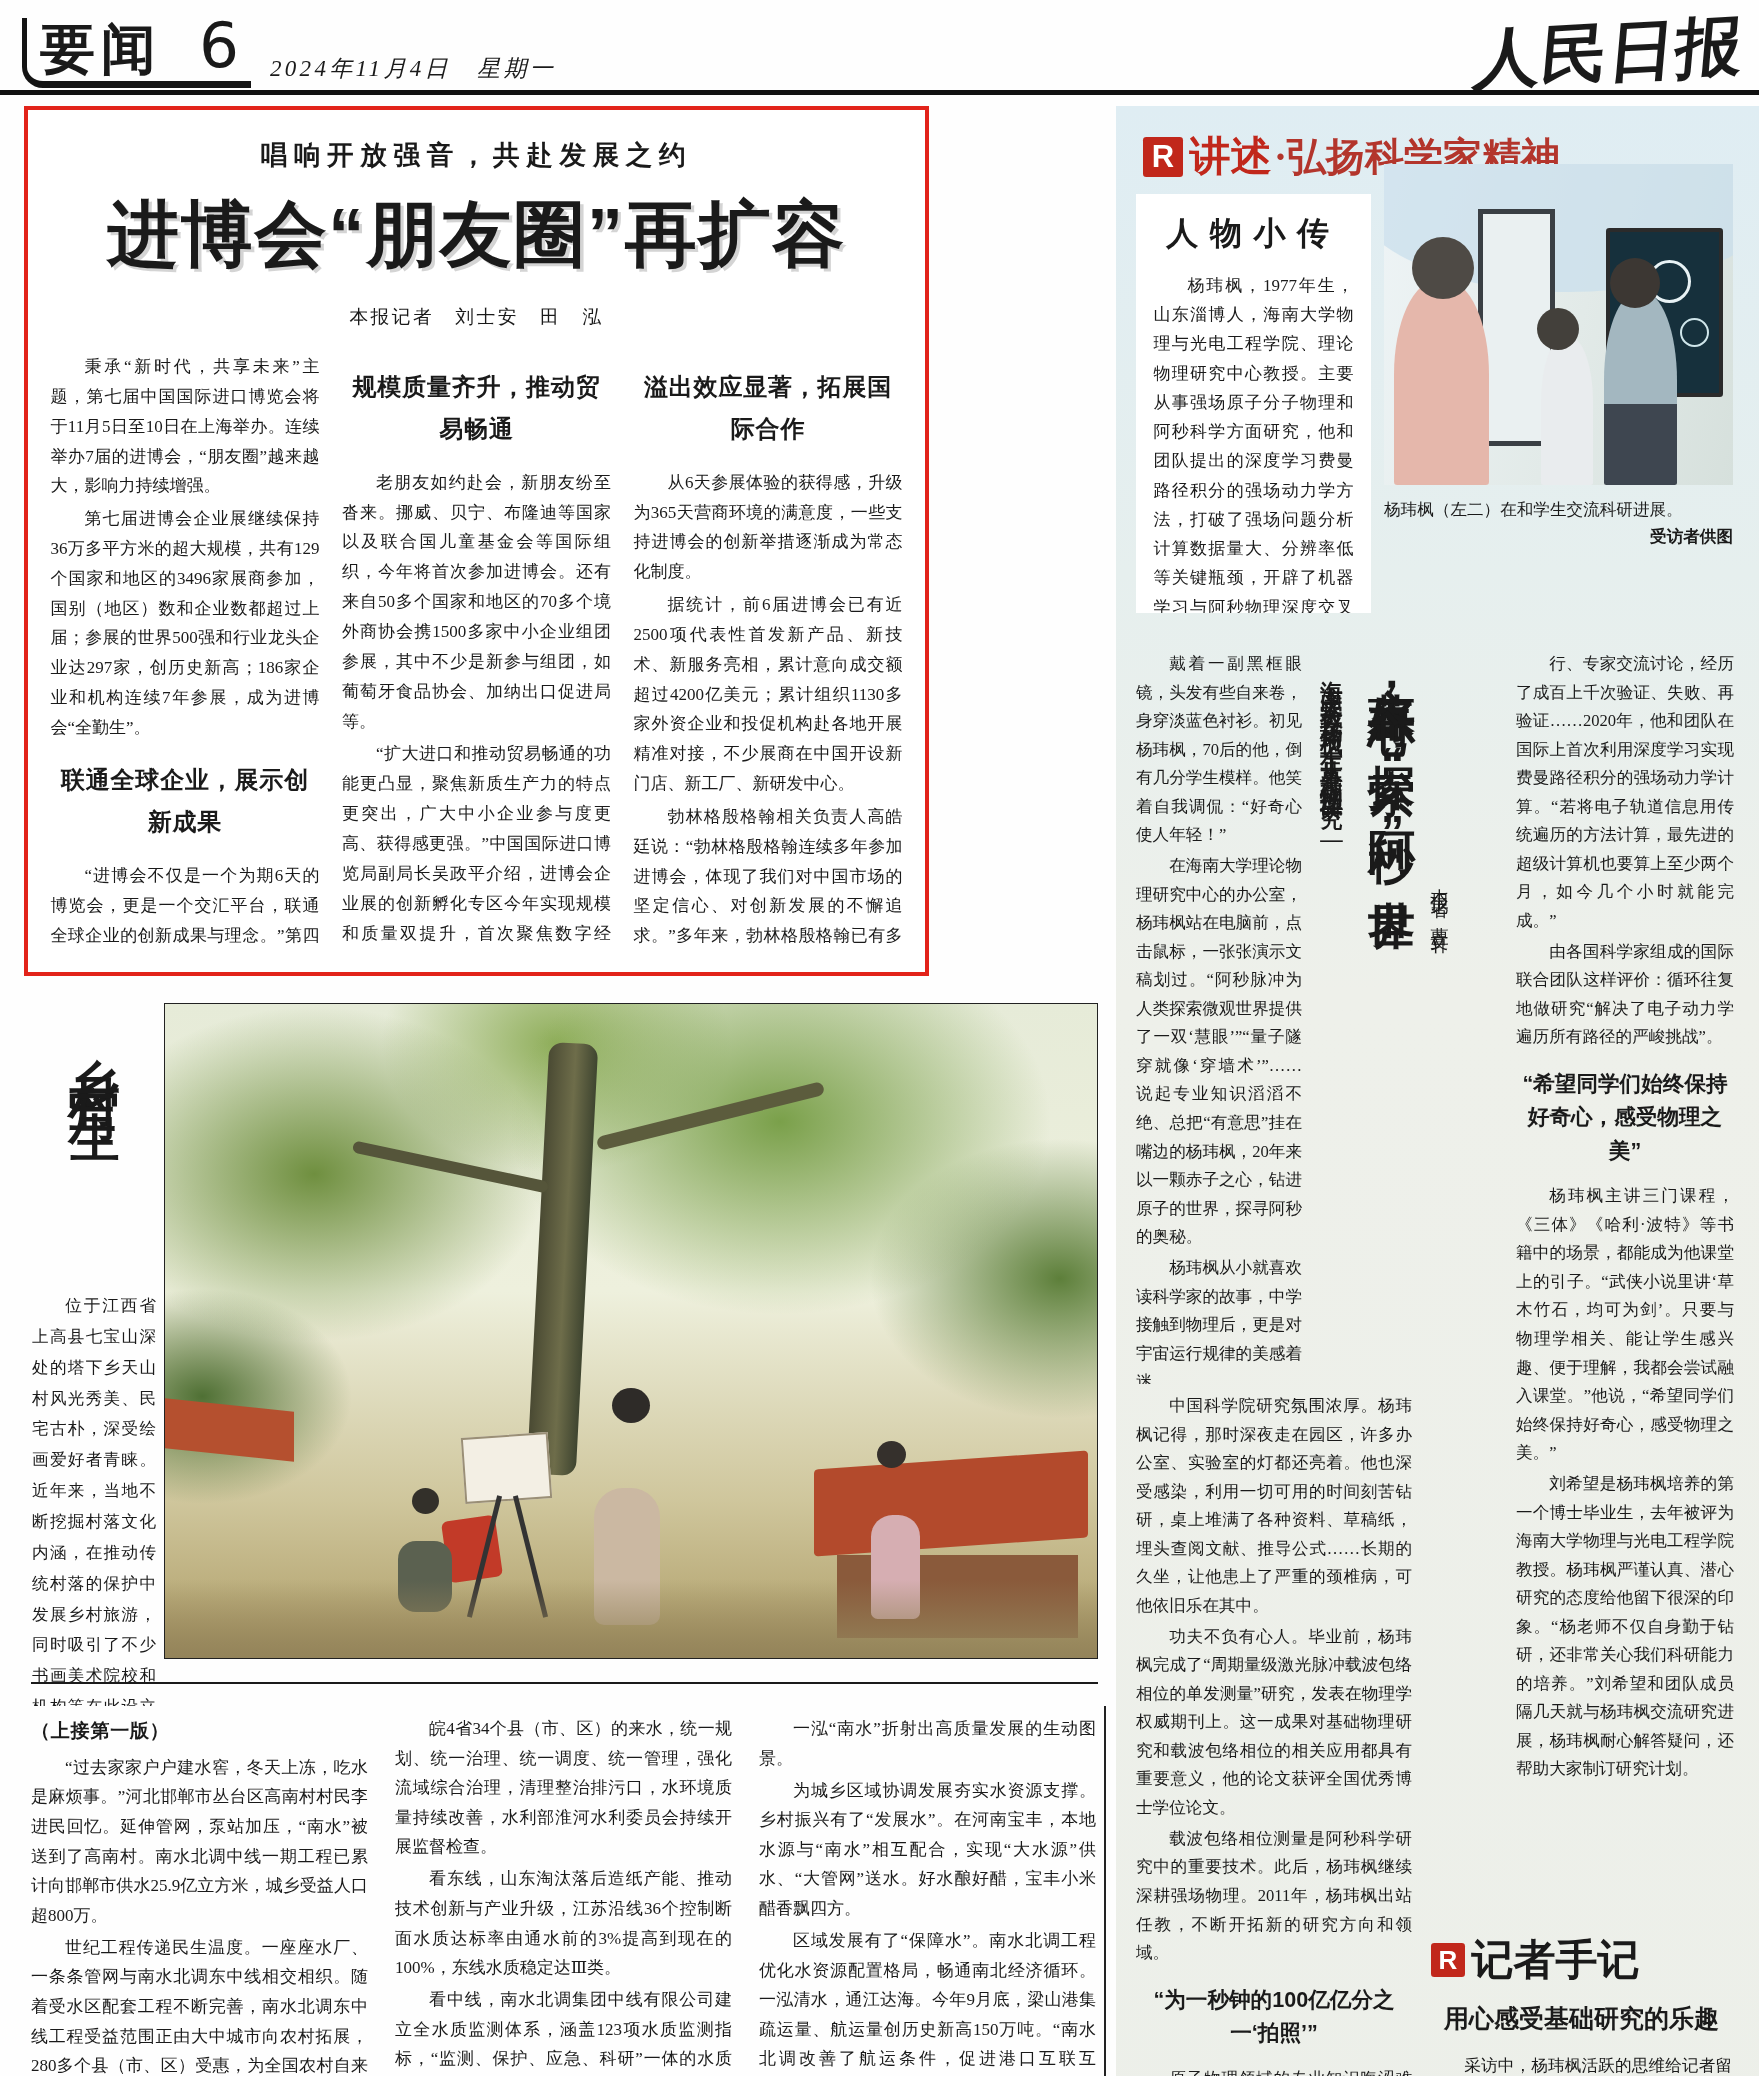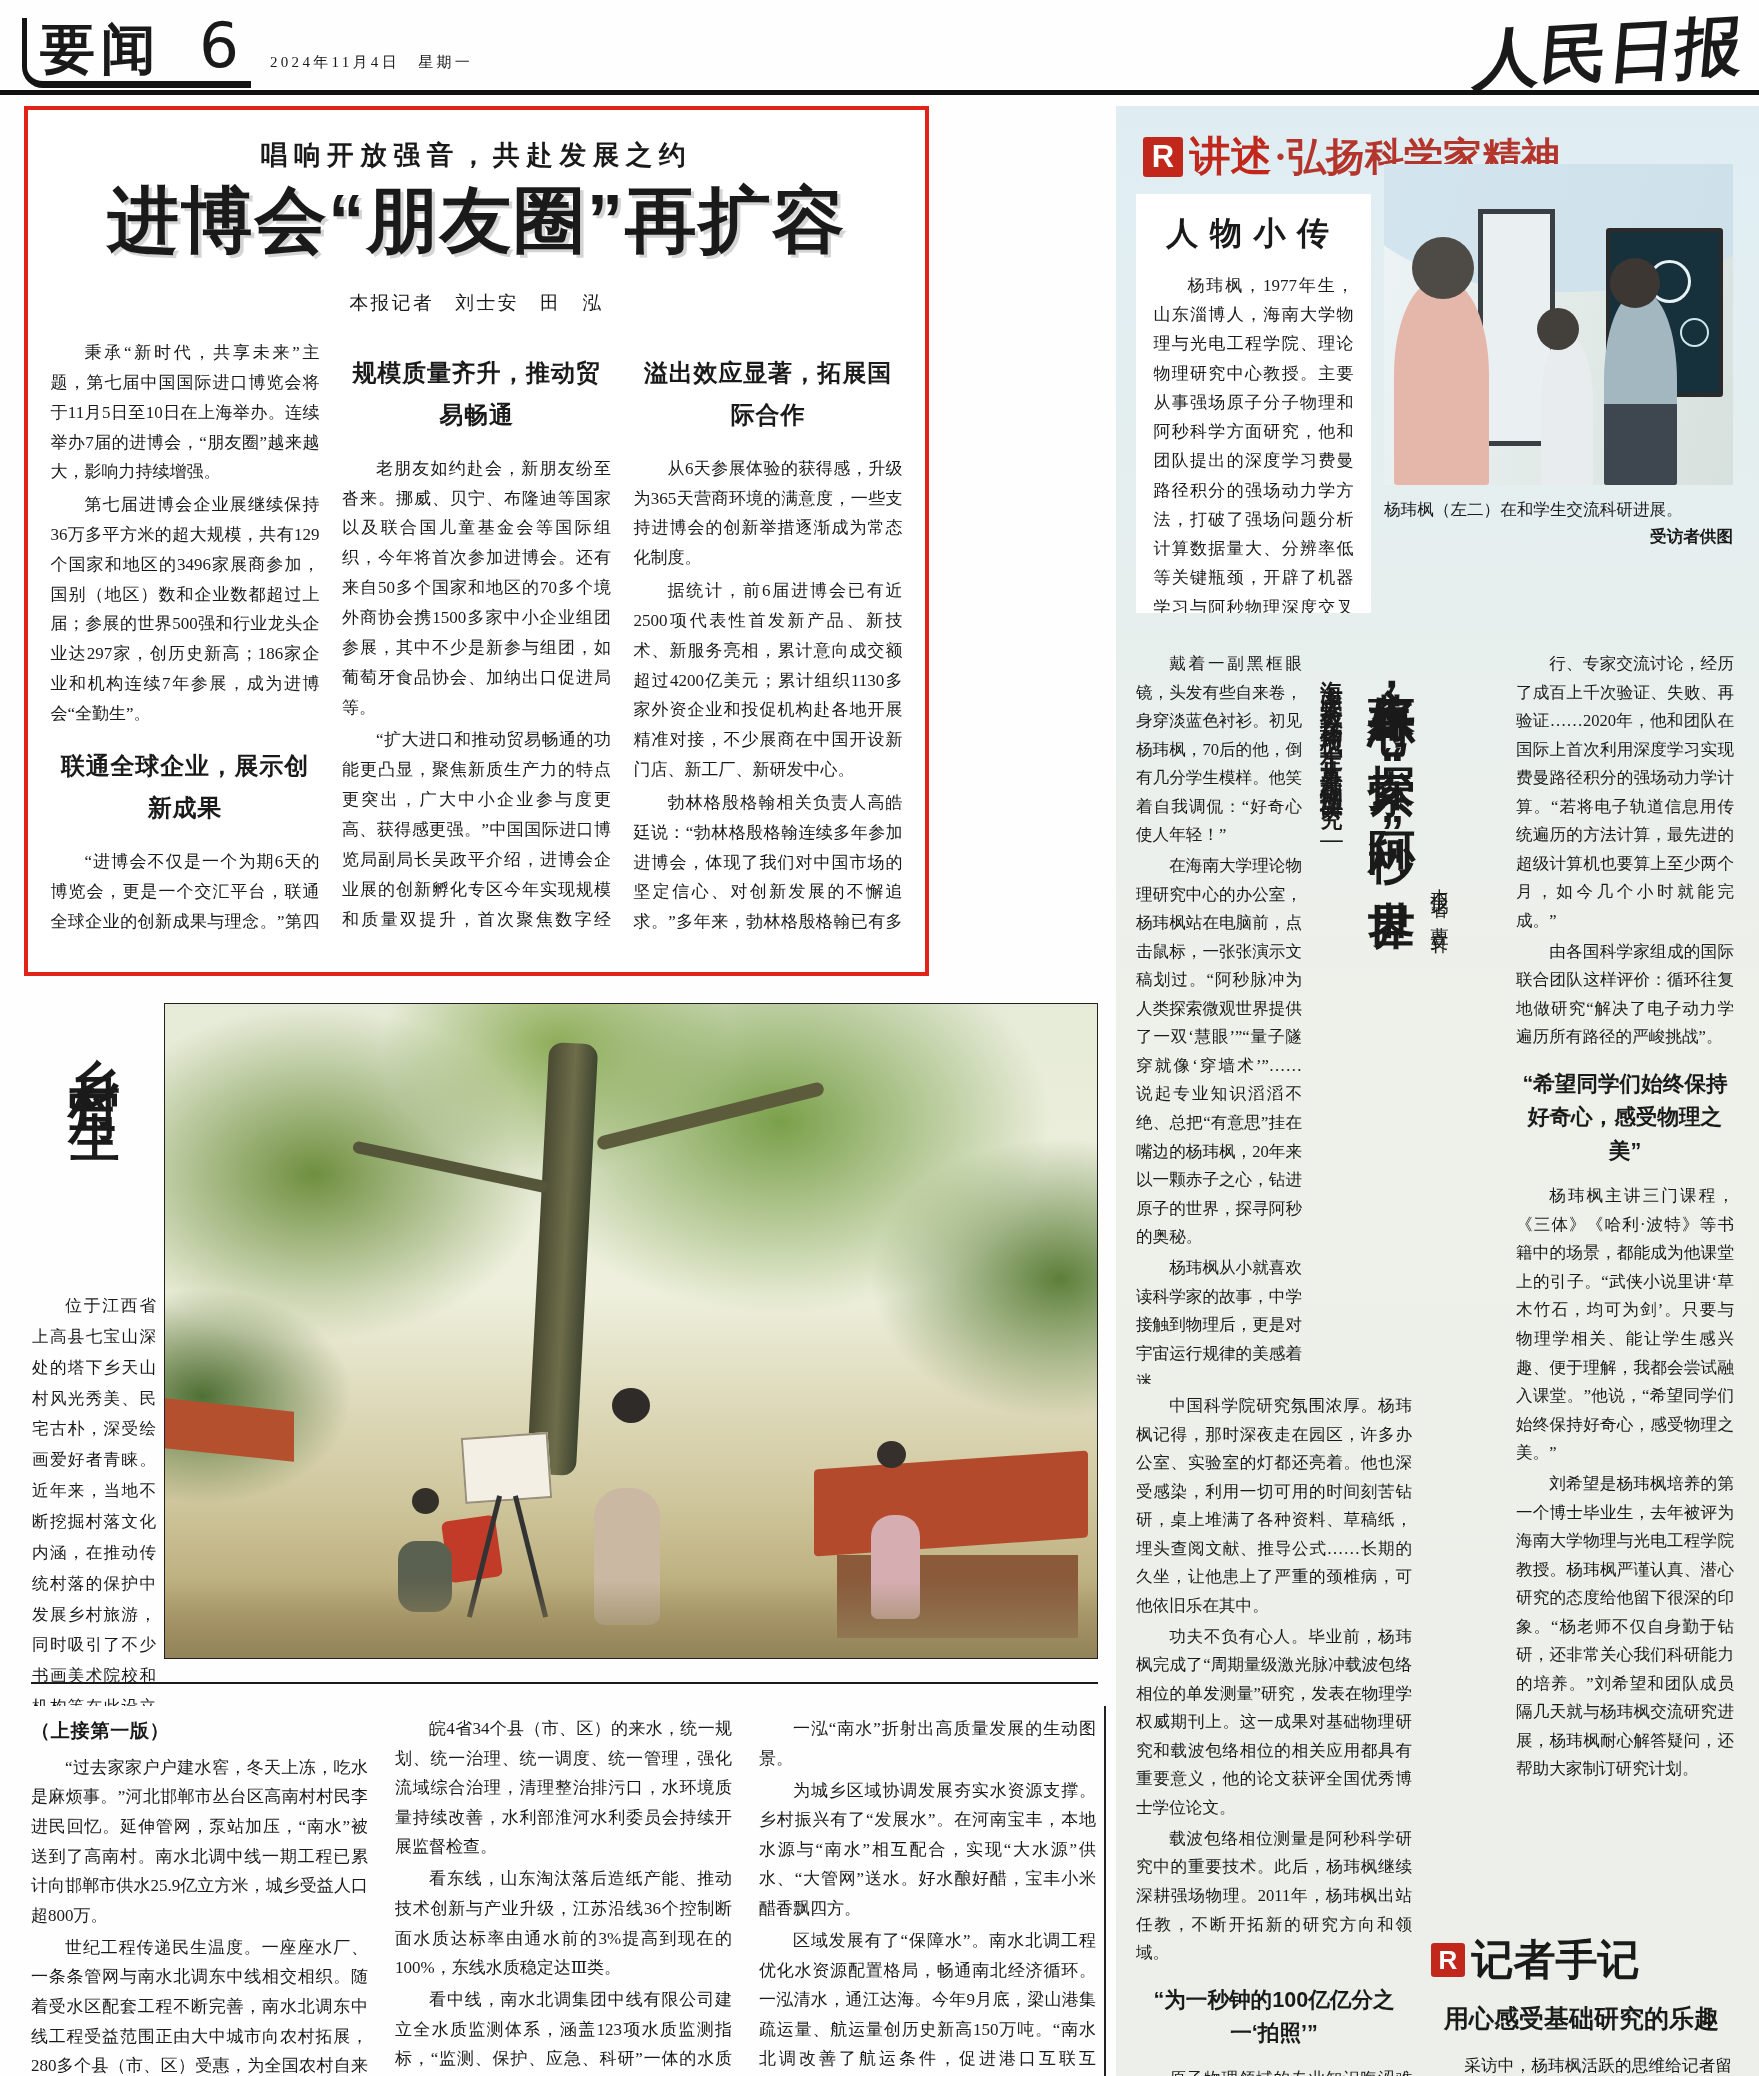--- a/index.html
+++ b/index.html
@@ -8,29 +8,29 @@
         font-family:"Liberation Serif","DejaVu Serif",serif;overflow:hidden;}
   .sans{font-family:"Liberation Sans","DejaVu Sans",sans-serif;}
   p{margin:0 0 .15em;text-indent:2em;}
   .plist{text-align:justify;}
   
   .hdr-brk{position:absolute;left:21.6px;top:18px;width:224px;height:63px;
            border-left:5.8px solid #141414;border-bottom:7.5px solid #141414;border-bottom-left-radius:21px;}
   .hdr-sec{position:absolute;left:40px;top:12.5px;font-weight:900;font-size:55px;letter-spacing:5.8px;}
   .hdr-num{position:absolute;left:199px;top:9px;font-size:63px;font-weight:400;
            font-family:"DejaVu Sans","Liberation Sans",sans-serif;}
-  .hdr-date{position:absolute;left:270px;top:53px;font-size:15px;letter-spacing:3.3px;}
+  .hdr-date{position:absolute;left:270px;top:53px;font-size:23px;letter-spacing:3.3px;font-style:italic;}
   .hdr-mast{position:absolute;right:18px;top:7.5px;font-size:66px;font-weight:900;
             transform:skewX(-8deg) rotate(-3deg);letter-spacing:0.8px;}
   .hdr-rule{position:absolute;left:0;top:90px;width:1760px;height:5px;background:#111;}
   
   .lead{position:absolute;left:24px;top:106px;width:905px;height:870px;
         border:4.6px solid #e2231a;box-sizing:border-box;background:#fff;}
   .lead-kicker{text-align:center;margin-top:26.6px;font-weight:700;font-size:26.6px;letter-spacing:6.6px;}
-  .lead-headline{text-align:center;font-weight:900;font-size:72px;letter-spacing:1.7px;
+  .lead-headline{text-align:center;margin-top:14px;font-weight:900;font-size:72px;letter-spacing:1.7px;
                  text-shadow:3.3px 3.3px 0 rgba(60,60,60,.22);}
   .lead-byline{text-align:center;margin-top:21.6px;font-size:18.7px;letter-spacing:2.5px;}
   .lead-cols{display:flex;gap:22.4px;padding:21.6px 22.4px 0;}
   .lcol{width:332px;height:598px;overflow:hidden;font-size:17px;line-height:1.76;text-align:justify;}
   .lsub{font-family:"Liberation Sans","DejaVu Sans",sans-serif;font-weight:700;font-size:24px;
         text-align:center;text-indent:0;margin:16px 0 17.4px;letter-spacing:0.8px;}
   .lsub-first{margin-top:14px;}
   
   .essay-title{position:absolute;left:59px;top:1017px;writing-mode:vertical-rl;text-orientation:upright;
                font-weight:900;font-size:51px;letter-spacing:18px;}

